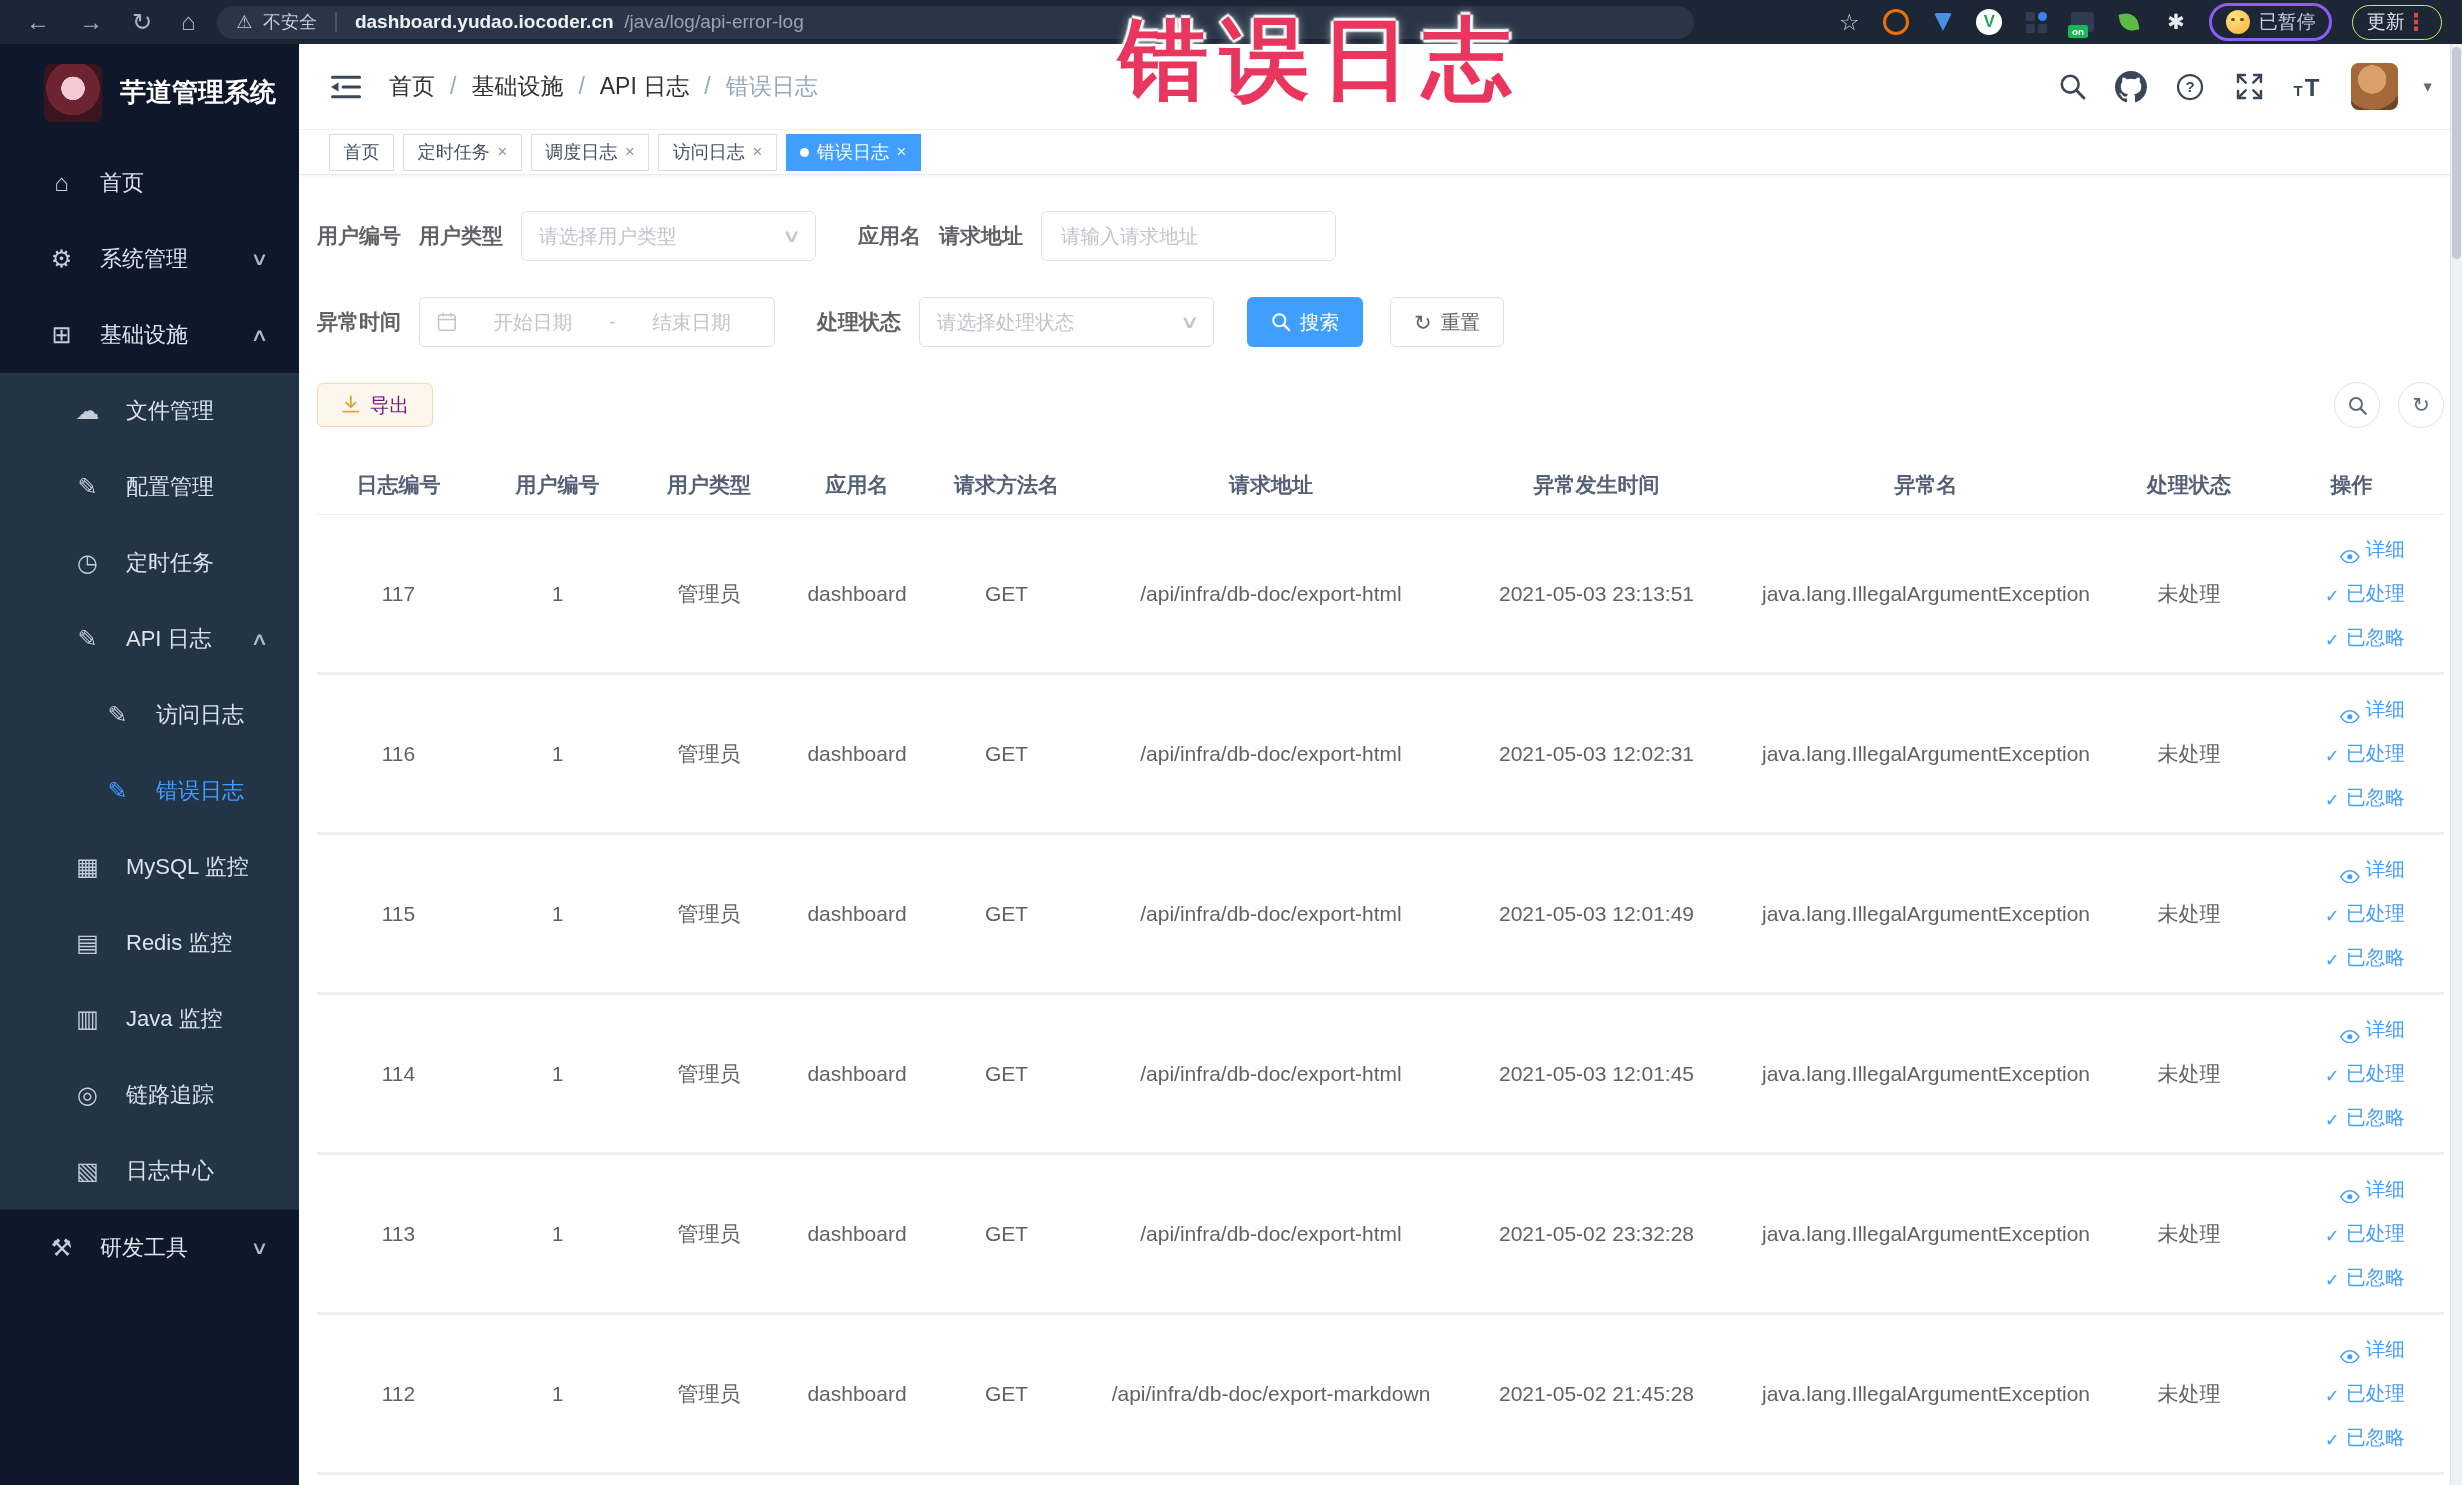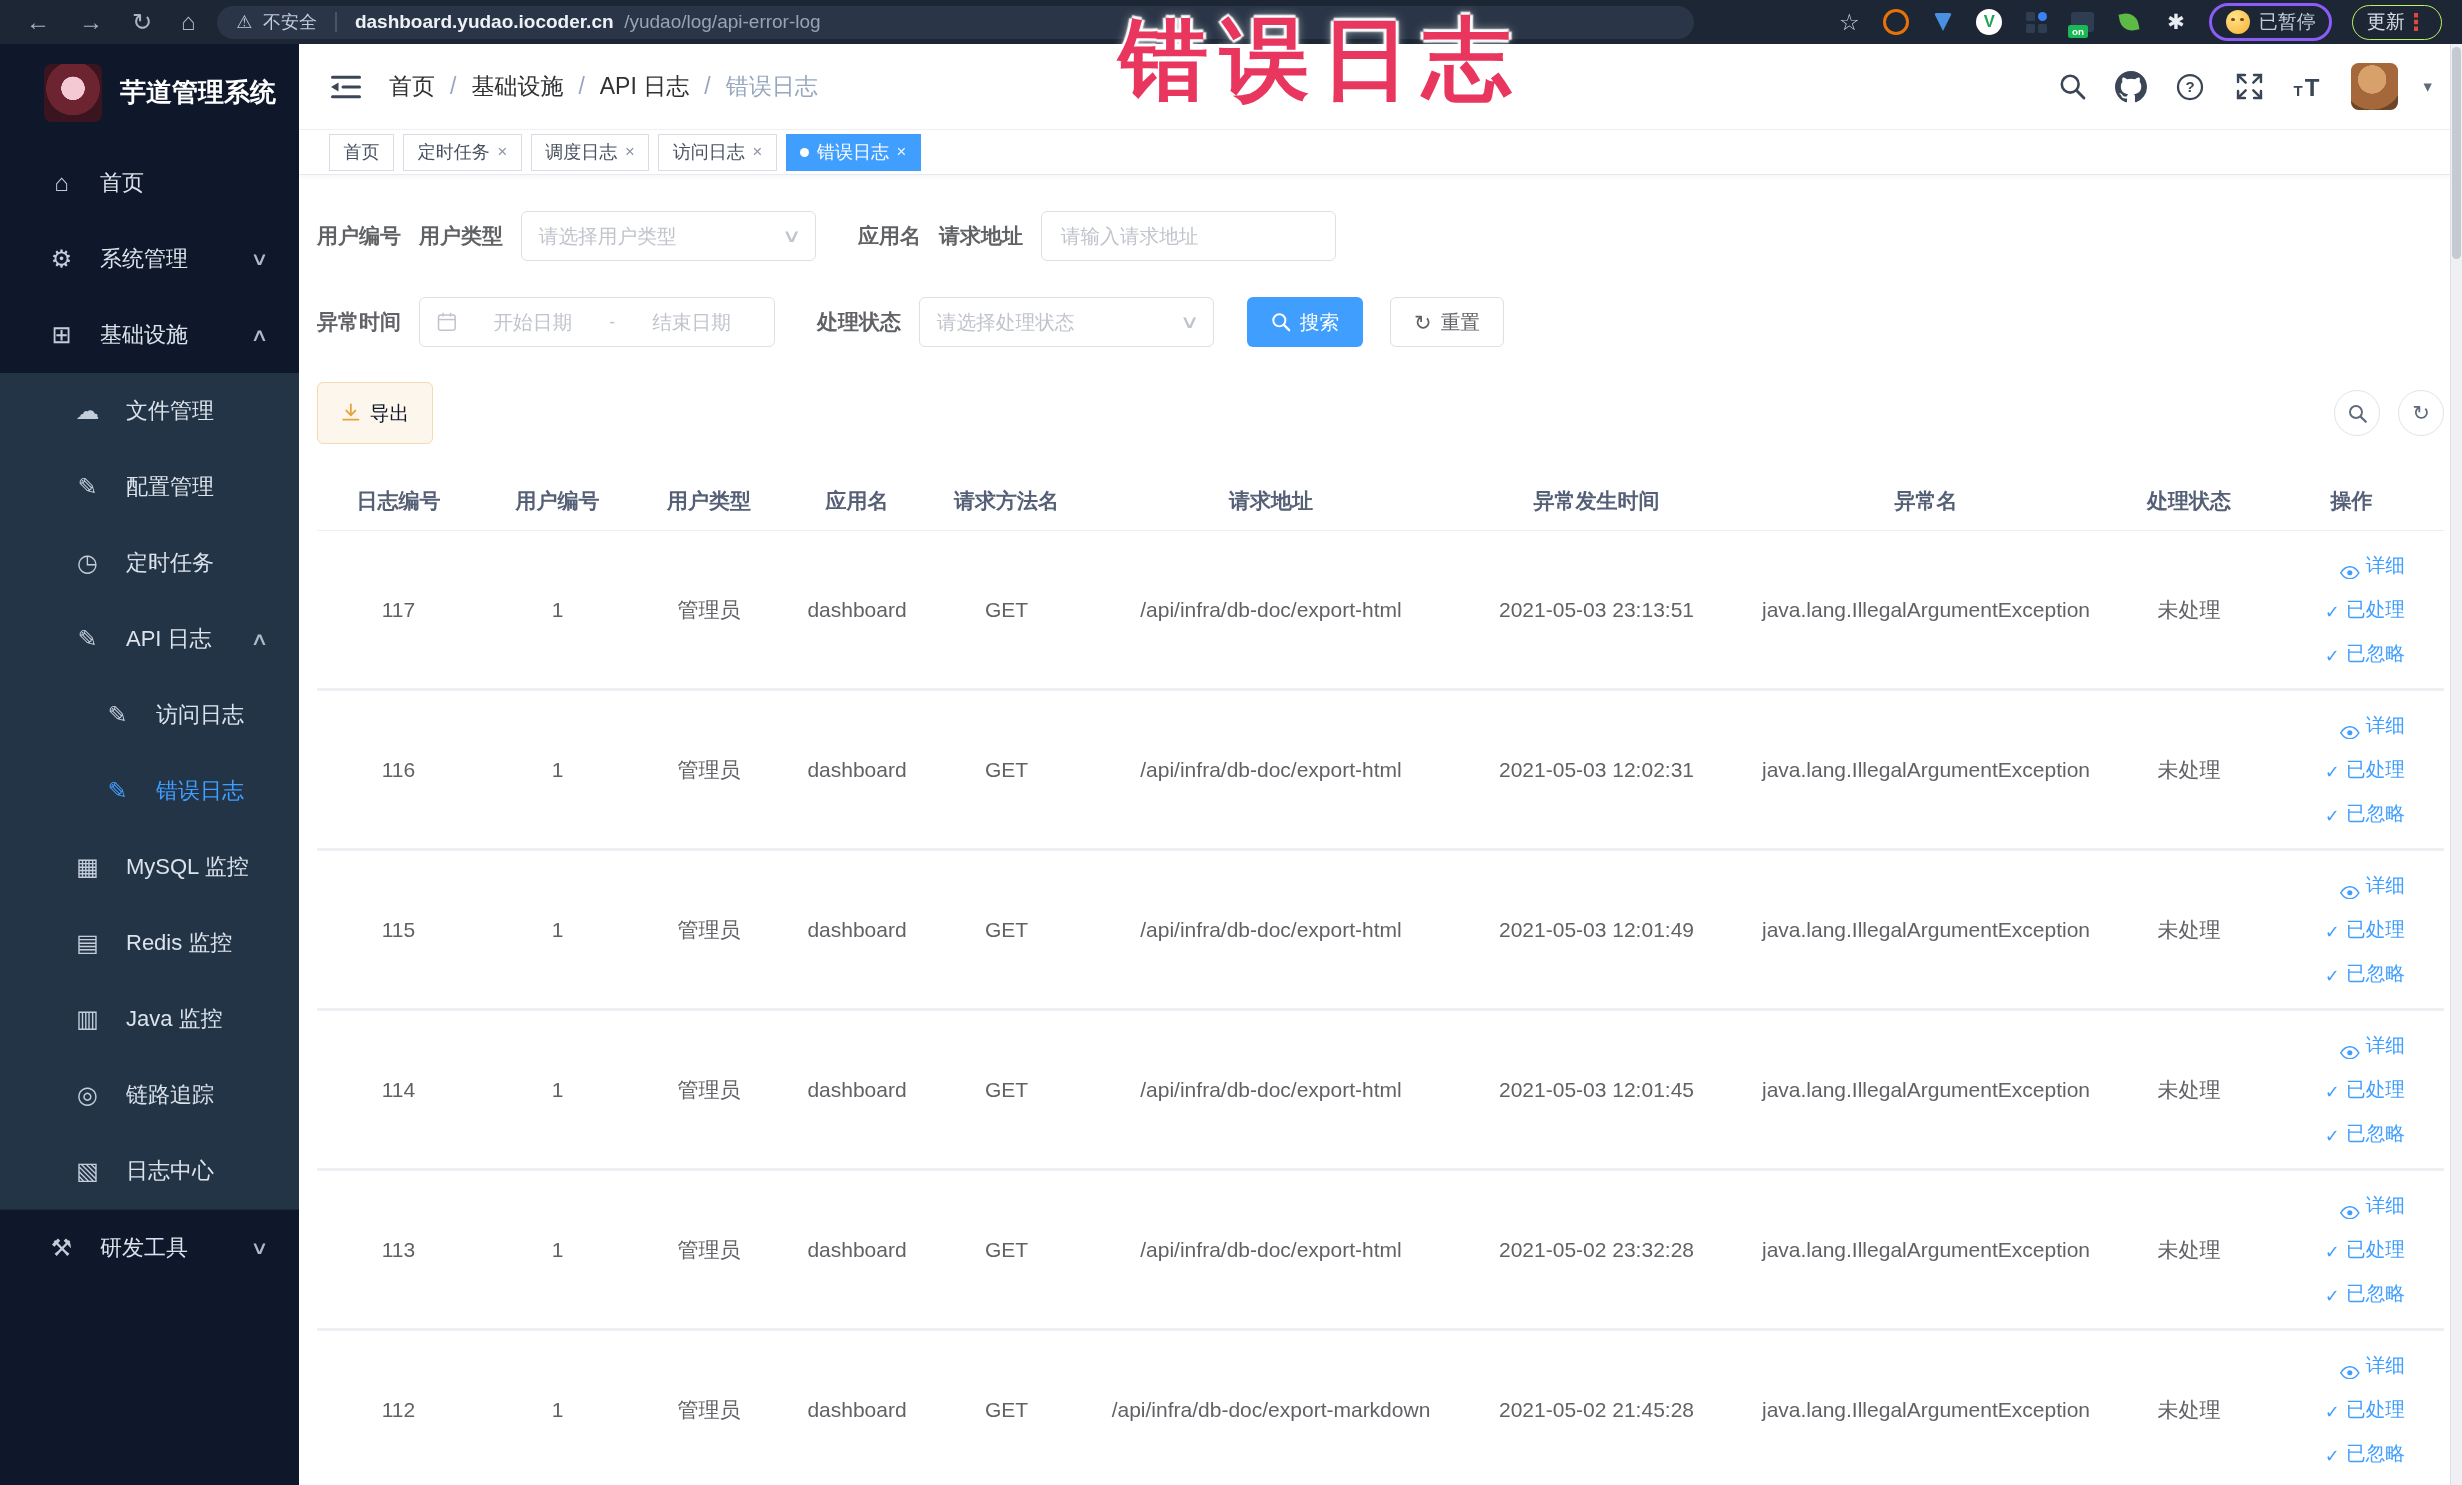--- a/index.html
+++ b/index.html
@@ -92,21 +92,21 @@
   .fbox input::placeholder{color:#c0c4cc;}
   .ph{color:#c0c4cc;font-size:19.7px;flex:1;}
   .selchev{color:#c0c4cc;font-size:18px;transform:scaleX(1.5);}
   .gap{margin-right:42px;}
   .daterange{width:356px;gap:10.6px;}
   .daterange .mid{color:#c0c4cc;font-size:18px;}
   .btn{height:50px;border-radius:6px;font-size:19.7px;display:inline-flex;align-items:center;gap:9px;
        padding:0 23px;cursor:pointer;border:1.5px solid transparent;box-sizing:border-box;}
   .btn.primary{background:#409eff;color:#fff;}
   .btn.plain{background:#fff;border-color:#dcdfe6;color:#606266;}
-  .btn.warn{background:#fdf6ec;border-color:#f5dab1;color:#0f172a;height:62px;font-family:Liberation Serif, serif;}
+  .btn.warn{background:#fdf6ec;border-color:#f5dab1;color:#701a75;height:44px;font-family:Liberation Serif, serif;}
   .ricon{font-size:21px;line-height:1;}
 
   
   .toolbar{display:flex;align-items:center;margin-top:35px;}
   .toolbar .spacer{flex:1;}
   .cbtn{width:44px;height:44px;border-radius:50%;border:1.5px solid #dfe3ea;background:#fff;display:flex;
         align-items:center;justify-content:center;margin-left:18px;cursor:pointer;color:#5f6b7a;font-size:21px;}
 
   
   .table{margin-top:27px;}
@@ -136,21 +136,21 @@
     <span class="nico">←</span>
     <span class="nico">→</span>
     <span class="nico">↻</span>
     <span class="nico">⌂</span>
   </div>
   <div class="addr">
     <span class="warn">⚠</span>
     <span class="sec">不安全</span>
     <span class="sep"></span>
     <span class="dom">dashboard.yudao.iocoder.cn</span>
-    <span class="path">/yudao/log/api-error-log</span>
+    <span class="path">/java/log/api-error-log</span>
   </div>
   <div class="right">
     <span class="xi star">☆</span>
     <span class="xi">
         <span class="ring"></span>
       </span>
     <span class="xi">
         <span class="drop"></span>
       </span>
     <span class="xi">

